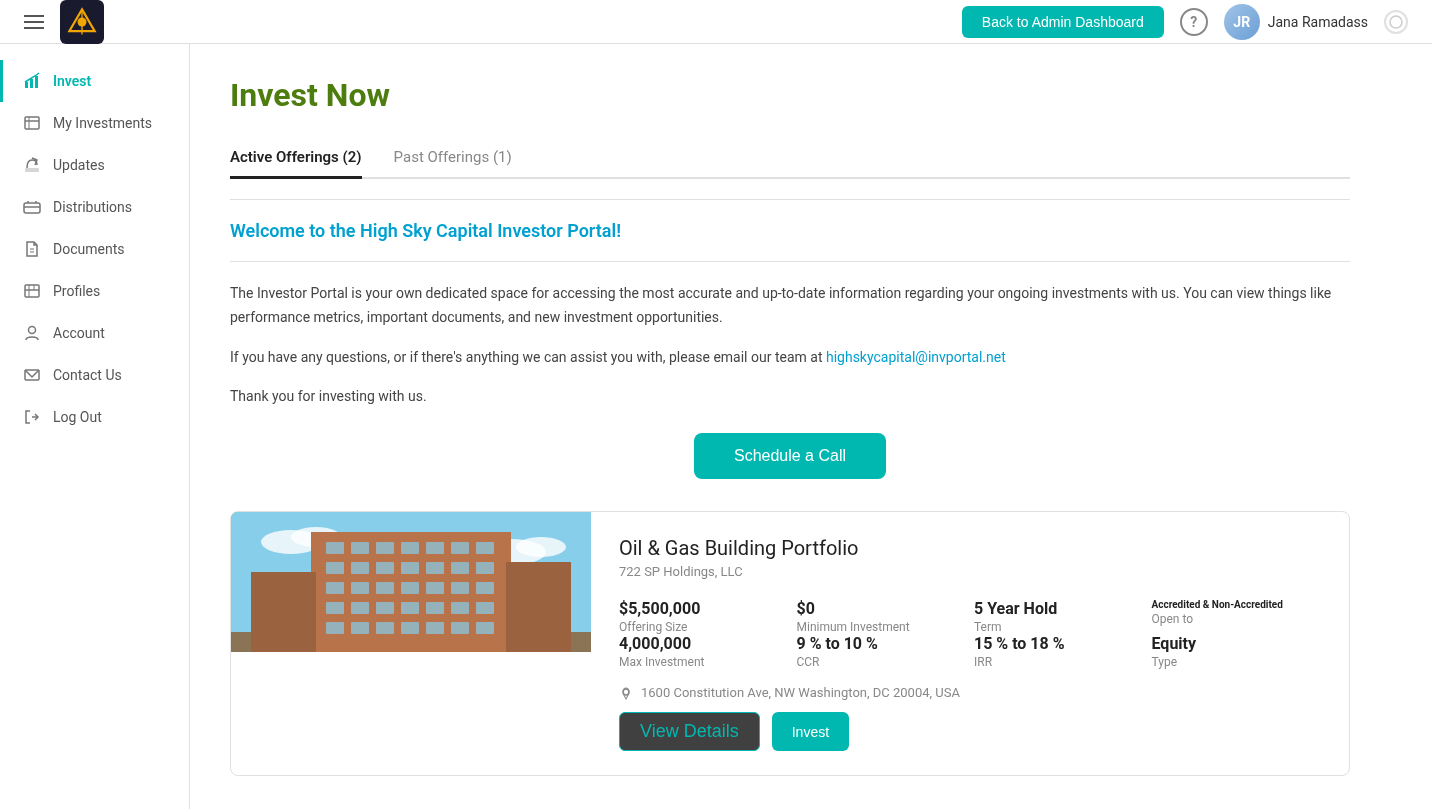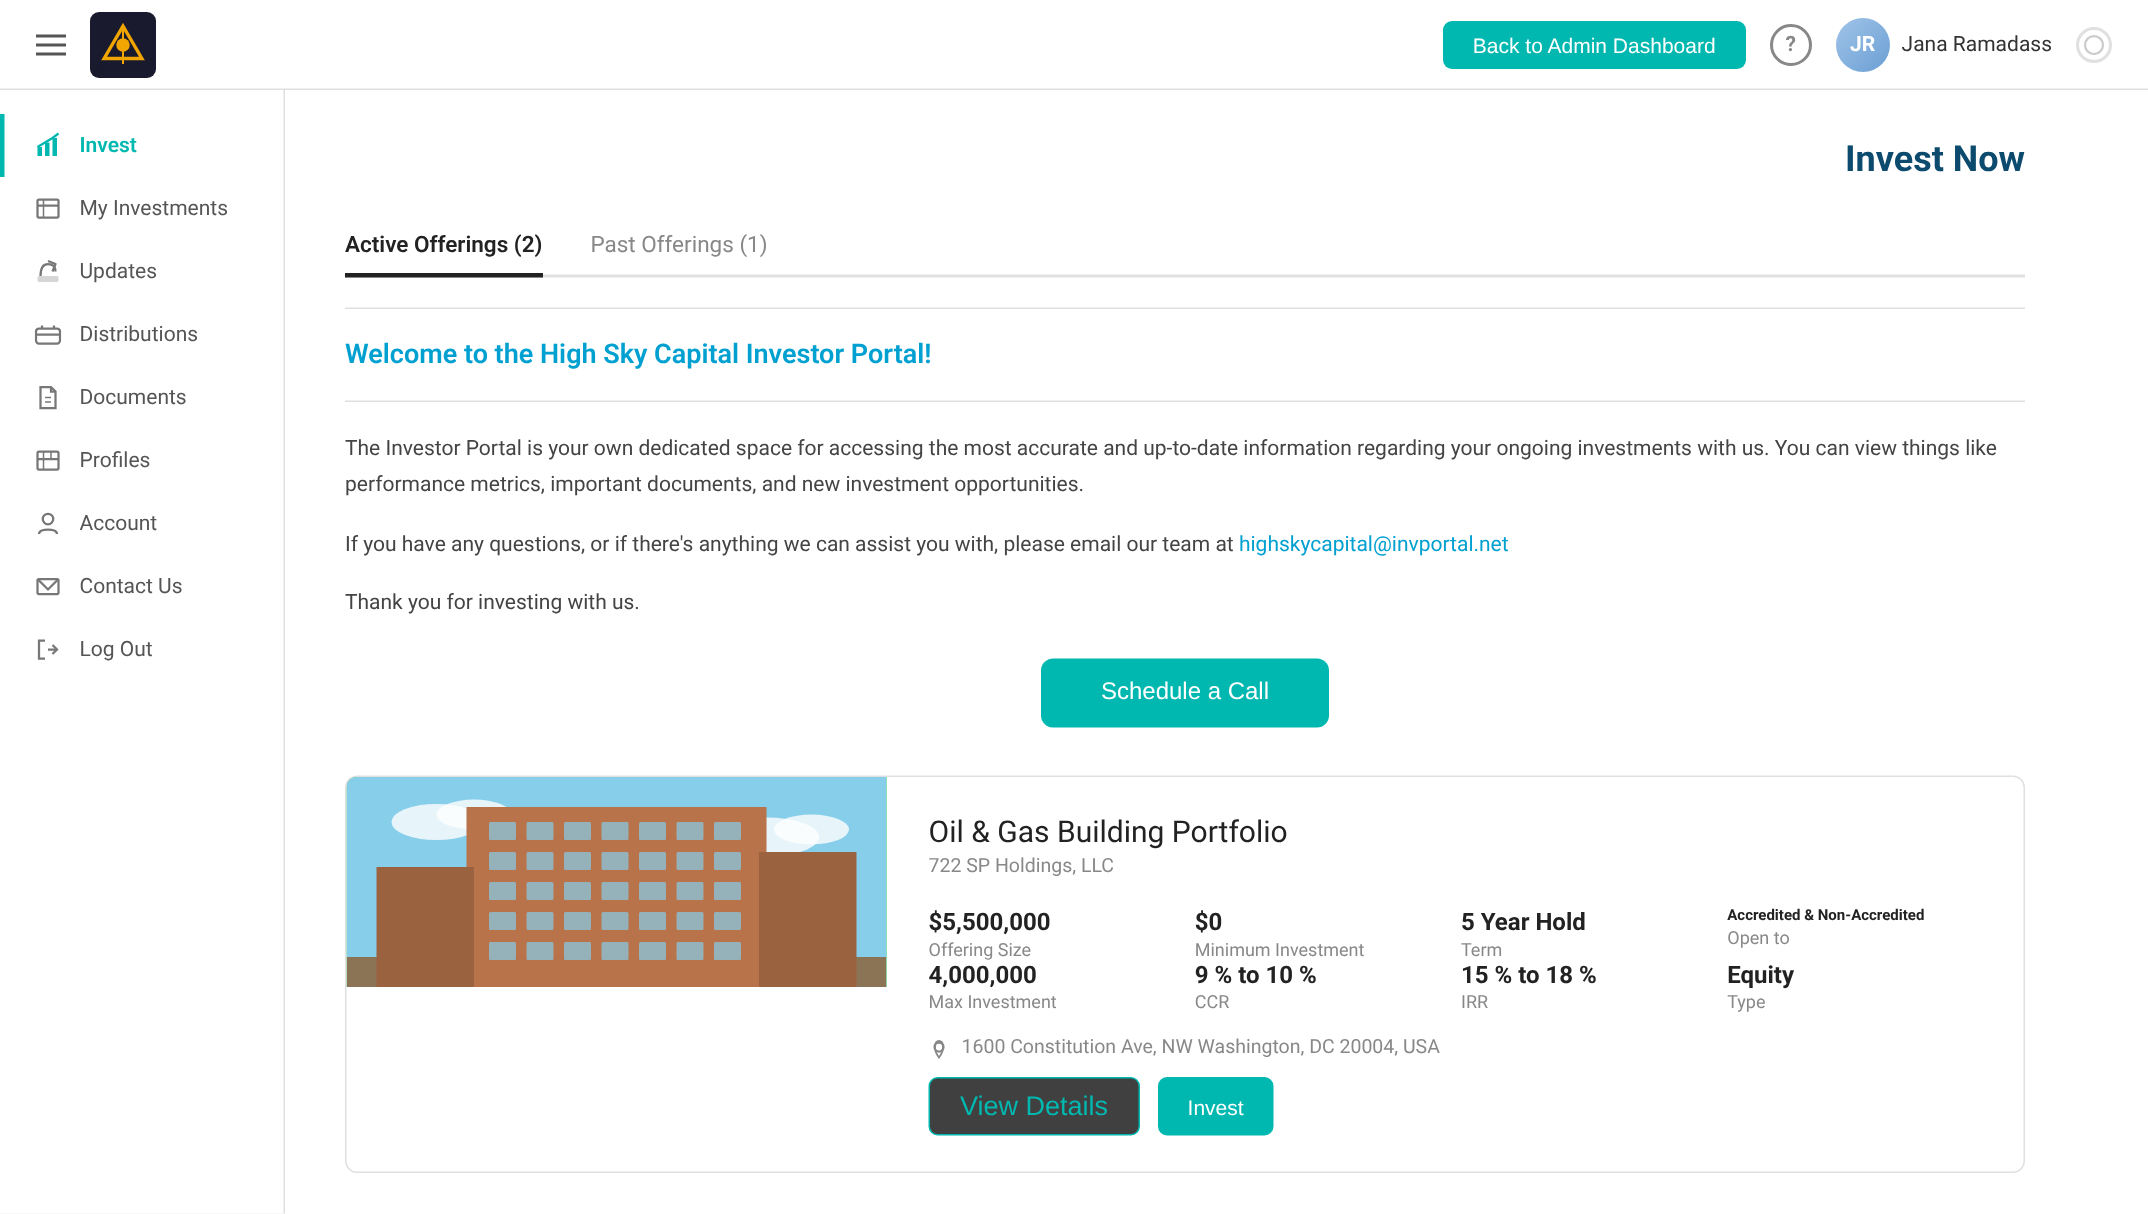--- a/index.html
+++ b/index.html
@@ -2,21 +2,21 @@
 <html><head>
   <meta charset="utf-8">
   <style>
     * { box-sizing: border-box; margin: 0; padding: 0; }
     body { font-family: -apple-system, BlinkMacSystemFont, 'Segoe UI', Roboto, sans-serif; background: #f5f5f5; display: flex; flex-direction: column; height: 100vh; overflow: hidden; }
 
     
     .navbar {
       display: flex; align-items: center; justify-content: space-between;
       background: #fff; border-bottom: 1px solid #e0e0e0;
-      padding: 0 24px; height: 60px; flex-shrink: 0; z-index: 10;
+      padding: 0 24px; height: 44px; flex-shrink: 0; z-index: 10;
     }
     .navbar-left { display: flex; align-items: center; gap: 16px; }
     .hamburger { display: flex; flex-direction: column; gap: 4px; cursor: pointer; }
     .hamburger span { width: 20px; height: 2px; background: #555; display: block; }
     .logo { width: 44px; height: 44px; border-radius: 6px; overflow: hidden; background: #1a1a2e; display: flex; align-items: center; justify-content: center; }
     .logo svg { width: 36px; height: 36px; }
     .navbar-right { display: flex; align-items: center; gap: 16px; }
     .back-btn {
       background: #00b8b0; color: #fff; border: none; border-radius: 6px;
       padding: 8px 20px; font-size: 14px; font-weight: 500; cursor: pointer;
@@ -43,21 +43,21 @@
       border-left: 3px solid transparent; transition: background 0.15s;
     }
     .sidebar-item.active { color: #00b8b0; border-left: 3px solid #00b8b0; font-weight: 600; }
     .sidebar-icon { width: 18px; height: 18px; display: flex; align-items: center; justify-content: center; flex-shrink: 0; }
 
     
     .main-content { flex: 1; overflow-y: auto; background: #fff; }
     .main-inner { padding: 32px 40px; max-width: 1200px; }
 
     
-    .page-title { font-size: 24px; font-weight: 700; color: #0c4a6e; margin-bottom: 24px; text-align: right; }
+    .page-title { font-size: 32px; font-weight: 700; color: #4d7c0f; margin-bottom: 24px; }
 
     
     .tabs { display: flex; border-bottom: 2px solid #e0e0e0; margin-bottom: 0; align-items: flex-end; }
     .tab {
       padding: 10px 0; margin-right: 32px; font-size: 15px; cursor: pointer;
       color: #888; border-bottom: 3px solid transparent; margin-bottom: -2px;
     }
     .tab.active { color: #222; font-weight: 600; border-bottom: 3px solid #222; }
 
     

